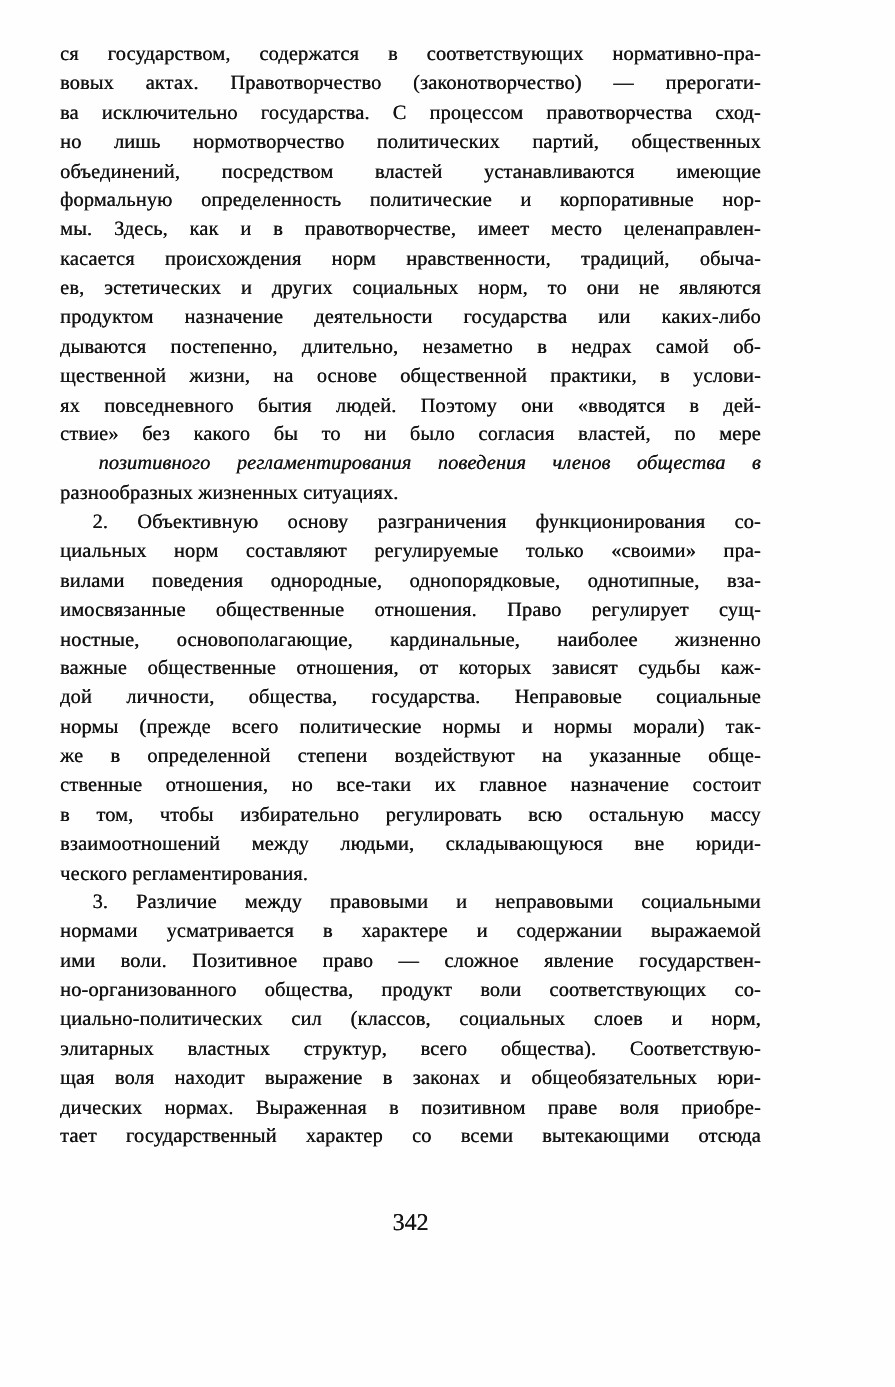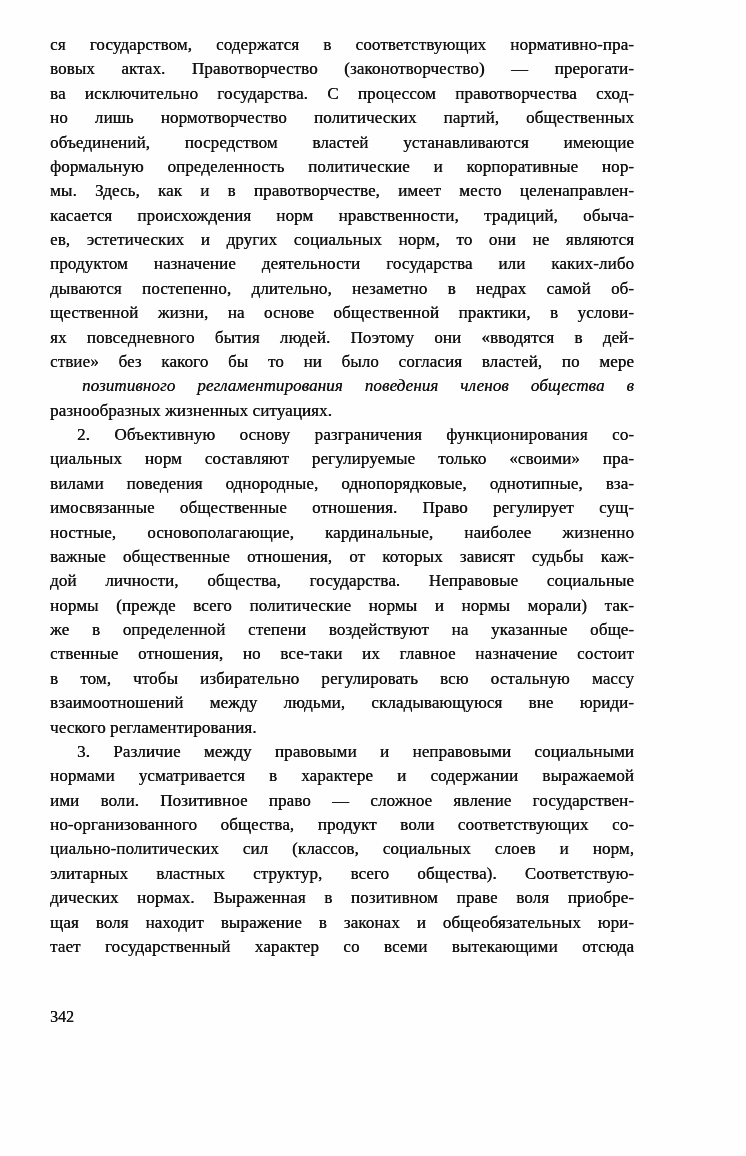--- a/index.html
+++ b/index.html
@@ -39,21 +39,22 @@
   }
   .line.italic {
     font-style: italic;
     margin-left: 32px;
   }
   .page-number {
     position: absolute;
     left: 50px;
     width: 584px;
     top: 1008px;
-    font-size: 16px;
+    text-align: center;
+    font-size: 20px;
     text-shadow: 0.3px 0 0 currentColor;
     font-family: Liberation Serif, serif;
   }
 </style>
 </head>
 <body>
 
 <div class="page">
   <div class="text-block">
       <div class="line">ся государством, содержатся в соответствующих нормативно-пра-</div>
@@ -84,18 +85,18 @@
       <div class="line">ственные отношения, но все-таки их главное назначение состоит</div>
       <div class="line">в том, чтобы избирательно регулировать всю остальную массу</div>
       <div class="line">взаимоотношений между людьми, складывающуюся вне юриди-</div>
       <div class="line last">ческого регламентирования.</div>
       <div class="line indent">3. Различие между правовыми и неправовыми социальными</div>
       <div class="line">нормами усматривается в характере и содержании выражаемой</div>
       <div class="line">ими воли. Позитивное право — сложное явление государствен-</div>
       <div class="line">но-организованного общества, продукт воли соответствующих со-</div>
       <div class="line">циально-политических сил (классов, социальных слоев и норм,</div>
       <div class="line">элитарных властных структур, всего общества). Соответствую-</div>
+      <div class="line">щая воля находит выражение в законах и общеобязательных юри-</div>
       <div class="line">дических нормах. Выраженная в позитивном праве воля приобре-</div>
-      <div class="line">щая воля находит выражение в законах и общеобязательных юри-</div>
       <div class="line">тает государственный характер со всеми вытекающими отсюда</div>
     </div>
   <div class="page-number">342</div>
 </div>
 
 </body></html>

